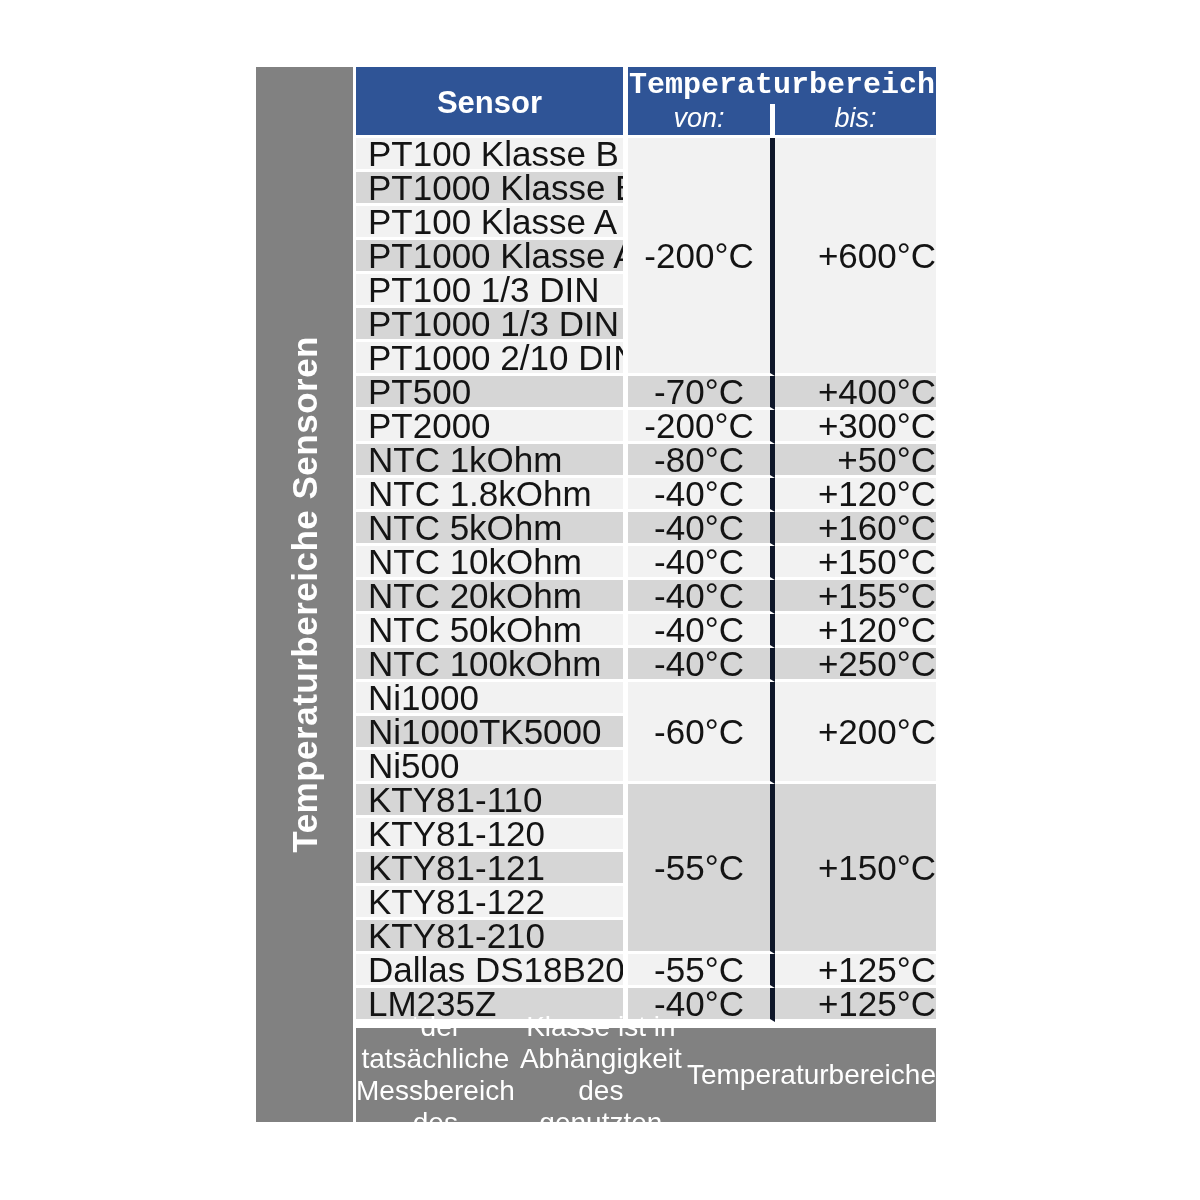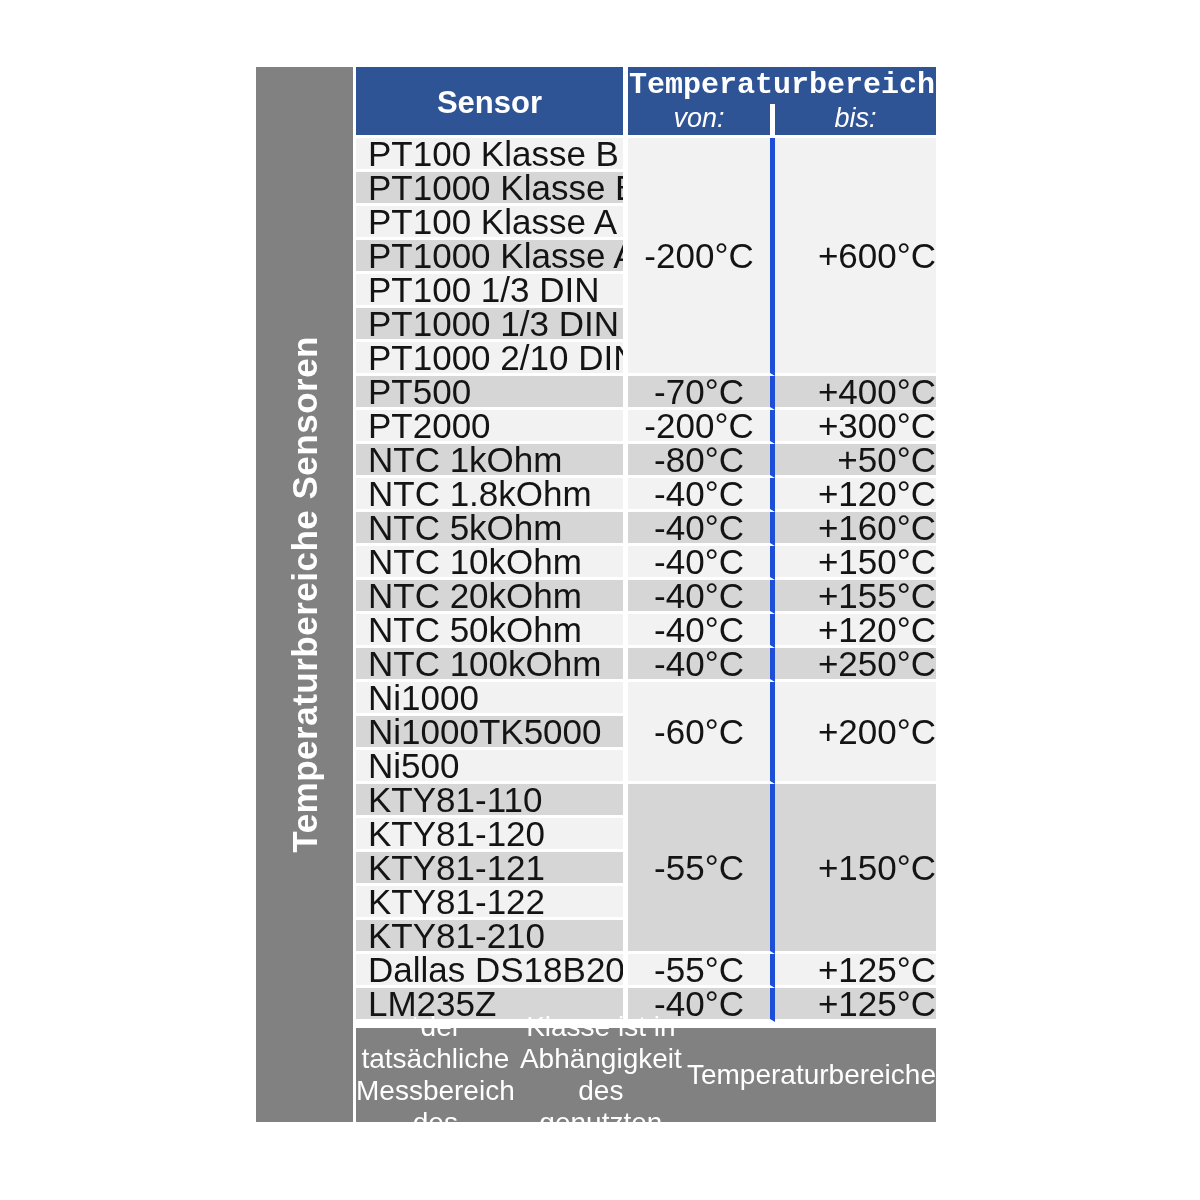--- a/index.html
+++ b/index.html
@@ -55,21 +55,21 @@
   tbody td {
     font-size: 35px; color: #141414;
     height: 34px; line-height: 31px;
     border-bottom: 3px solid #ffffff;
     overflow: hidden; white-space: nowrap;
   }
   td.c-sensor {
     text-align: left; padding-left: 12px;
     border-right: 5px solid #ffffff;
   }
-  td.c-von { text-align: center; border-right: 5px solid #1d4ed8; }
+  td.c-von { text-align: center; border-right: 5px solid #0f172a; }
   td.c-bis { text-align: right; }
   td.light { background: #f2f2f2; }
   td.dark  { background: #d6d6d6; }
   td.c-von, td.c-bis { vertical-align: middle; }
 
   
   .footnote {
     position: absolute; left: 356px; top: 1028px;
     width: 580px; height: 94px;
     background: #818181; color: #ffffff;

